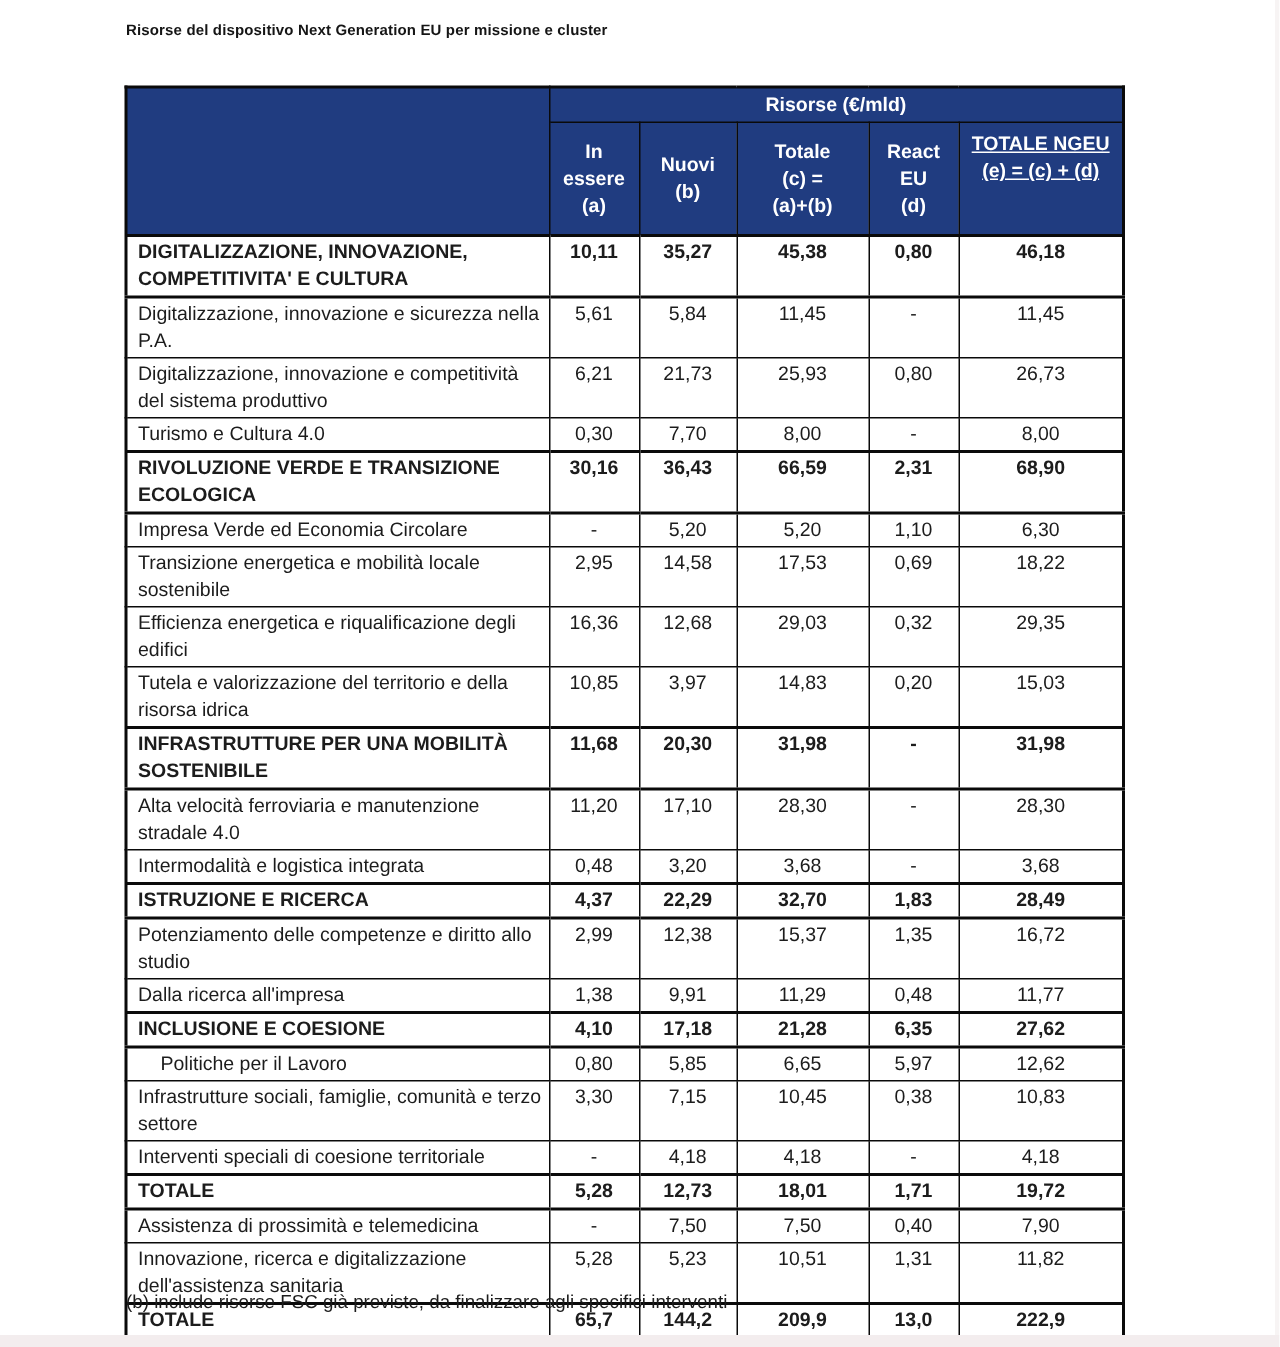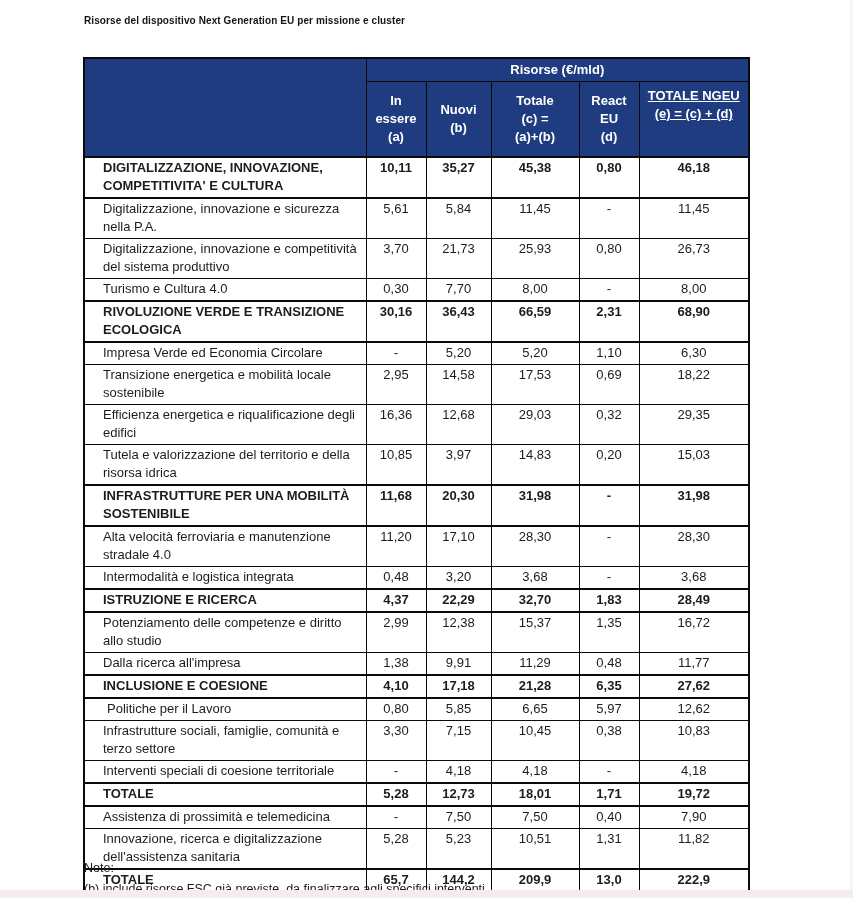--- a/index.html
+++ b/index.html
@@ -52,21 +52,21 @@
   th.col-head   { height: 75px; font-size: 13px; vertical-align: middle; padding: 2px 1px; }
   th.col-head.top-align { vertical-align: top; padding-top: 5px; text-decoration: underline; }
   th.corner     { background: #203c80; }
 
   tbody td {
     vertical-align: top;
     line-height: 18px;
     padding: 1px 3px 2px 3px;
     background: #ffffff;
   }
-  tbody td.label { text-align: left; padding-left: 18px; }
+  tbody td.label { text-align: left; padding-left: 7px; }
   tbody td.label.indent { padding-left: 22px; }
   tbody td.val  { text-align: center; }
   tbody tr.mission td { font-weight: bold; border-top-width: 2px; border-bottom-width: 2px; }
   tbody tr.single td { height: 20px; }
   tbody tr.double td { height: 39px; }
 
   .notes {
     position: absolute;
     left: 84px; top: 858px;
     font-size: 12.5px;
@@ -133,21 +133,21 @@
       <tr class="double">
     <td class="label">Digitalizzazione, innovazione e sicurezza nella P.A.</td>
     <td class="val">5,61</td>
     <td class="val">5,84</td>
     <td class="val">11,45</td>
     <td class="val">-</td>
     <td class="val">11,45</td>
   </tr>
       <tr class="double">
     <td class="label">Digitalizzazione, innovazione e competitività del sistema produttivo</td>
-    <td class="val">3,70</td>
+    <td class="val">6,21</td>
     <td class="val">21,73</td>
     <td class="val">25,93</td>
     <td class="val">0,80</td>
     <td class="val">26,73</td>
   </tr>
       <tr class="single">
     <td class="label">Turismo e Cultura 4.0</td>
     <td class="val">0,30</td>
     <td class="val">7,70</td>
     <td class="val">8,00</td>
@@ -303,18 +303,17 @@
     <td class="val">65,7</td>
     <td class="val">144,2</td>
     <td class="val">209,9</td>
     <td class="val">13,0</td>
     <td class="val">222,9</td>
   </tr>
     </tbody>
 </table>
 
 <div class="notes">
-  <div>Note:</div>
   <div>(b) include risorse FSC già previste, da finalizzare agli specifici interventi</div>
 </div>
 
 <div class="right-strip"></div>
 <div class="bottom-strip"></div>
 
 </body></html>

